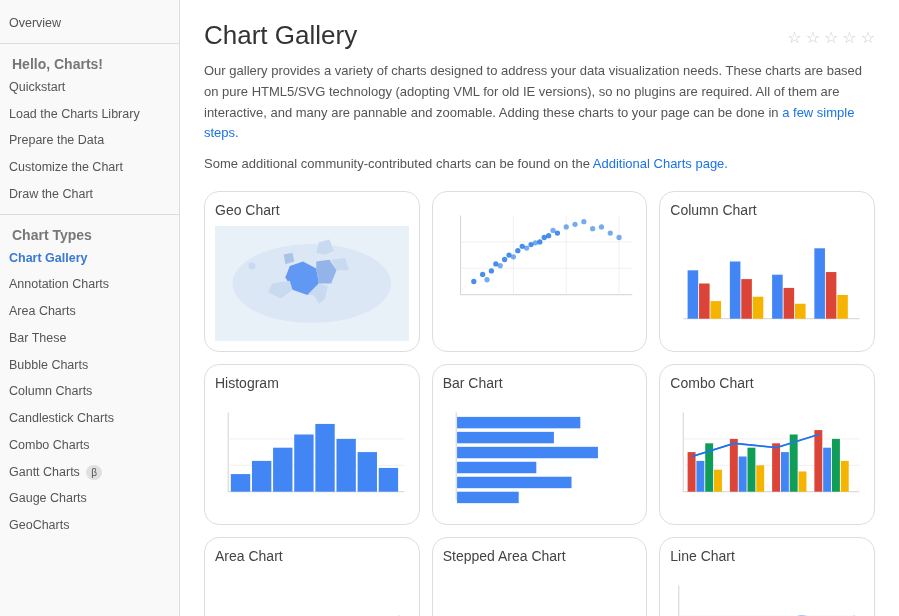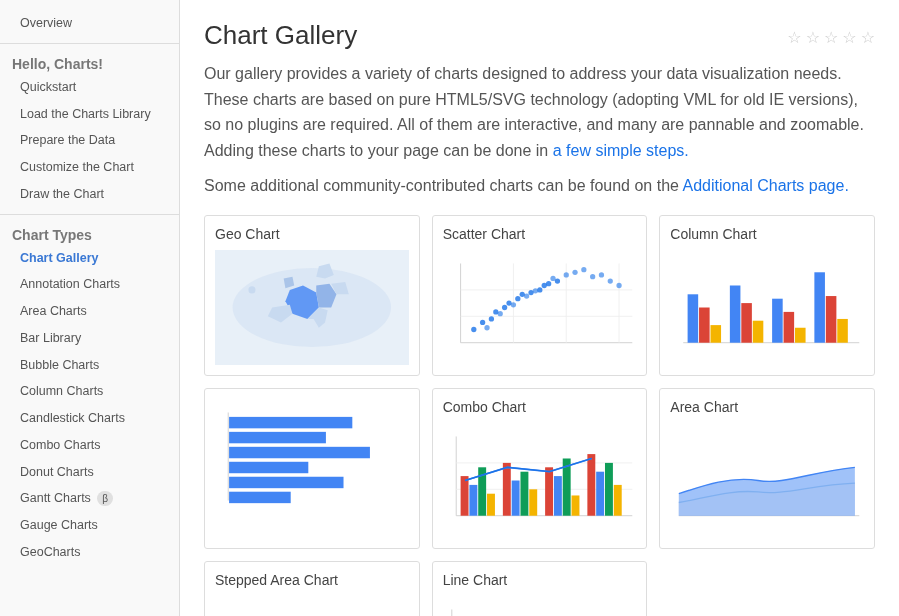--- a/index.html
+++ b/index.html
@@ -9,21 +9,21 @@
     #sidebar {
       width: 180px;
       min-width: 180px;
       border-right: 1px solid #ddd;
       overflow-y: auto;
       padding: 10px 0;
       background: #f9f9f9;
     }
     .sidebar-item {
       display: block;
-      padding: 4px 20px;
+      padding: 4px 9px;
       color: #555;
       cursor: pointer;
       font-size: 12.5px;
       line-height: 1.5;
     }
     .sidebar-item.active { color: #3a78d4; font-weight: bold; }
     .sidebar-divider { border: none; border-top: 1px solid #ddd; margin: 6px 0; }
     .sidebar-group-label {
       font-size: 14px;
       color: #777;
@@ -53,38 +53,38 @@
       margin-bottom: 10px;
     }
     .stars {
       display: inline-flex;
       gap: 4px;
       float: right;
       margin-top: 8px;
     }
     .star { color: #ccc; font-size: 16px; }
     .description {
-      font-size: 16px;
+      font-size: 13px;
       color: #555;
       line-height: 1.6;
       margin-bottom: 10px;
       max-width: 670px;
     }
     .description a { color: #1a73e8; text-decoration: none; }
 
     
     .chart-grid {
       display: grid;
       grid-template-columns: repeat(3, 1fr);
       gap: 12px;
       margin-top: 16px;
     }
     .chart-card {
       border: 1px solid #ddd;
-      border-radius: 3px;
+      border-radius: 15px;
       padding: 10px;
       background: #fff;
       min-height: 155px;
     }
     .chart-card-title {
       font-size: 14px;
       color: #444;
       margin-bottom: 8px;
       font-weight: normal;
     }
@@ -105,26 +105,25 @@
   <div class="sidebar-item">Quickstart</div>
   <div class="sidebar-item">Load the Charts Library</div>
   <div class="sidebar-item">Prepare the Data</div>
   <div class="sidebar-item">Customize the Chart</div>
   <div class="sidebar-item">Draw the Chart</div>
   <hr class="sidebar-divider">
   <div class="sidebar-group-label">Chart Types</div>
   <div class="sidebar-item active">Chart Gallery</div>
   <div class="sidebar-item">Annotation Charts</div>
   <div class="sidebar-item">Area Charts</div>
-  <div class="sidebar-item">Bar Library</div>
+  <div class="sidebar-item">Bar These</div>
   <div class="sidebar-item">Bubble Charts</div>
   <div class="sidebar-item">Column Charts</div>
   <div class="sidebar-item">Candlestick Charts</div>
   <div class="sidebar-item">Combo Charts</div>
-  <div class="sidebar-item">Donut Charts</div>
   <div class="sidebar-item">Gantt Charts <span class="badge">β</span></div>
   <div class="sidebar-item">Gauge Charts</div>
   <div class="sidebar-item">GeoCharts</div>
 
 </nav>
 
 <main id="main">
   <div style="display:flex; justify-content:space-between; align-items:flex-start;">
     <h1 class="page-title">Chart Gallery</h1>
     <div class="stars">
@@ -167,21 +166,20 @@
           <path d="M132,28 L148,26 L152,40 L138,40 Z" fill="#c8daf0"></path>
 
           <path d="M118,8 L130,5 L135,18 L125,22 L115,20 Z" fill="#c8daf0"></path>
 
           <circle cx="42" cy="35" r="4" fill="#c8daf0"></circle>
         </svg>
       </div>
     </div>
 
     <div class="chart-card">
-      <div class="chart-card-title">Scatter Chart</div>
       <div class="chart-canvas">
         <svg width="100%" height="100%" viewBox="0 0 220 110" style="background:#fff;">
           <line x1="20" y1="5" x2="20" y2="95" stroke="#ccc" stroke-width="1"></line>
           <line x1="20" y1="95" x2="215" y2="95" stroke="#ccc" stroke-width="1"></line>
 
           <line x1="20" y1="65" x2="215" y2="65" stroke="#eee" stroke-width="1"></line>
           <line x1="20" y1="35" x2="215" y2="35" stroke="#eee" stroke-width="1"></line>
           <line x1="80" y1="5" x2="80" y2="95" stroke="#eee" stroke-width="1"></line>
           <line x1="140" y1="5" x2="140" y2="95" stroke="#eee" stroke-width="1"></line>
           <line x1="200" y1="5" x2="200" y2="95" stroke="#eee" stroke-width="1"></line>
@@ -234,22 +232,42 @@
           <rect x="129" y="60" width="12" height="35" fill="#db4437"></rect>
           <rect x="142" y="78" width="12" height="17" fill="#f4b400"></rect>
 
           <rect x="164" y="15" width="12" height="80" fill="#4285f4"></rect>
           <rect x="177" y="42" width="12" height="53" fill="#db4437"></rect>
           <rect x="190" y="68" width="12" height="27" fill="#f4b400"></rect>
         </svg>
       </div>
     </div>
 
-
-    <div class="chart-card">
+    <div class="chart-card">
+      <div class="chart-card-title">Histogram</div>
+      <div class="chart-canvas">
+        <svg width="100%" height="100%" viewBox="0 0 220 110">
+          <line x1="15" y1="5" x2="15" y2="95" stroke="#ccc" stroke-width="1"></line>
+          <line x1="15" y1="95" x2="215" y2="95" stroke="#ccc" stroke-width="1"></line>
+          <line x1="15" y1="65" x2="215" y2="65" stroke="#eee" stroke-width="1"></line>
+          <line x1="15" y1="35" x2="215" y2="35" stroke="#eee" stroke-width="1"></line>
+          <rect x="18" y="75" width="22" height="20" fill="#4285f4"></rect>
+          <rect x="42" y="60" width="22" height="35" fill="#4285f4"></rect>
+          <rect x="66" y="45" width="22" height="50" fill="#4285f4"></rect>
+          <rect x="90" y="30" width="22" height="65" fill="#4285f4"></rect>
+          <rect x="114" y="18" width="22" height="77" fill="#4285f4"></rect>
+          <rect x="138" y="35" width="22" height="60" fill="#4285f4"></rect>
+          <rect x="162" y="50" width="22" height="45" fill="#4285f4"></rect>
+          <rect x="186" y="68" width="22" height="27" fill="#4285f4"></rect>
+        </svg>
+      </div>
+    </div>
+
+    <div class="chart-card">
+      <div class="chart-card-title">Bar Chart</div>
       <div class="chart-canvas">
         <svg width="100%" height="100%" viewBox="0 0 220 110">
           <line x1="15" y1="5" x2="15" y2="105" stroke="#ccc" stroke-width="1"></line>
           <rect x="16" y="10" width="140" height="13" fill="#4285f4"></rect>
           <rect x="16" y="27" width="110" height="13" fill="#4285f4"></rect>
           <rect x="16" y="44" width="160" height="13" fill="#4285f4"></rect>
           <rect x="16" y="61" width="90" height="13" fill="#4285f4"></rect>
           <rect x="16" y="78" width="130" height="13" fill="#4285f4"></rect>
           <rect x="16" y="95" width="70" height="13" fill="#4285f4"></rect>
         </svg>

